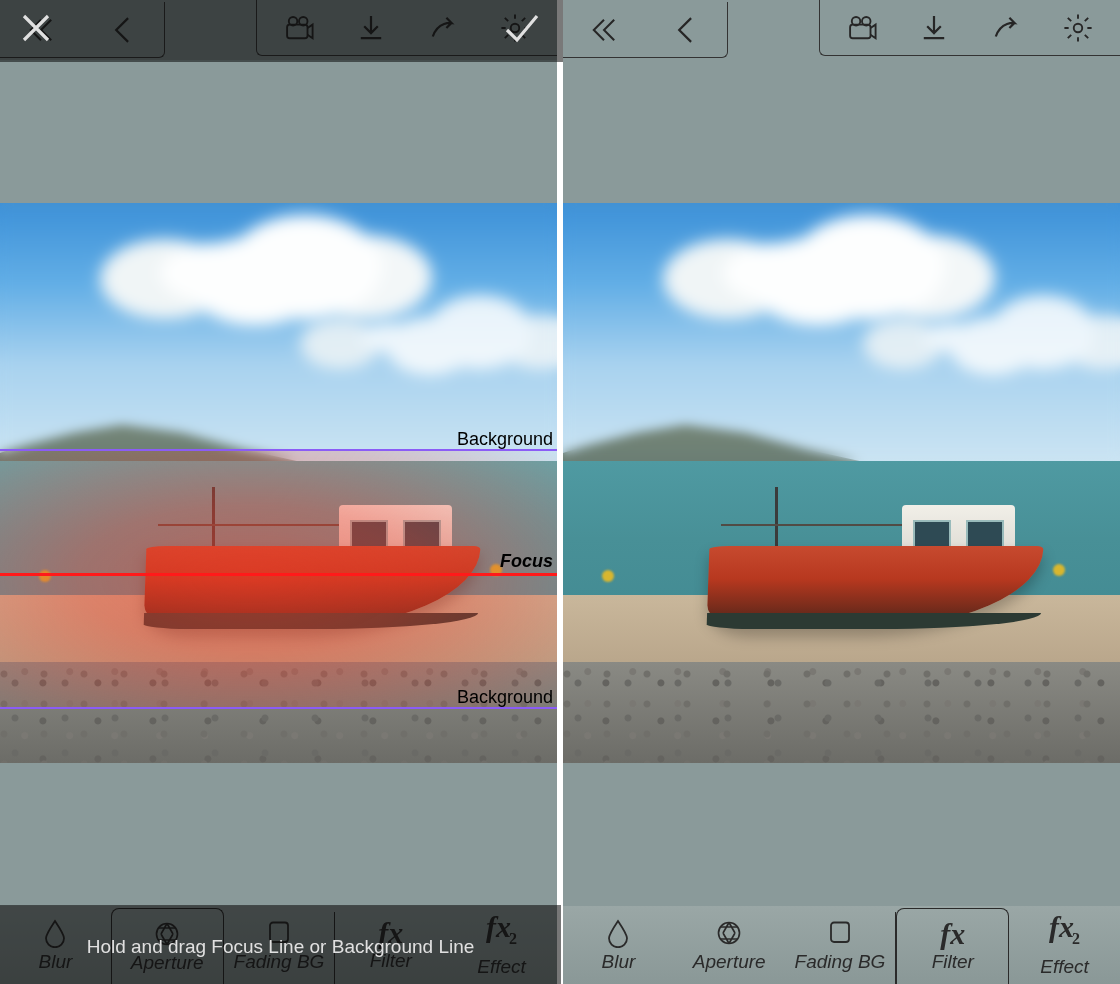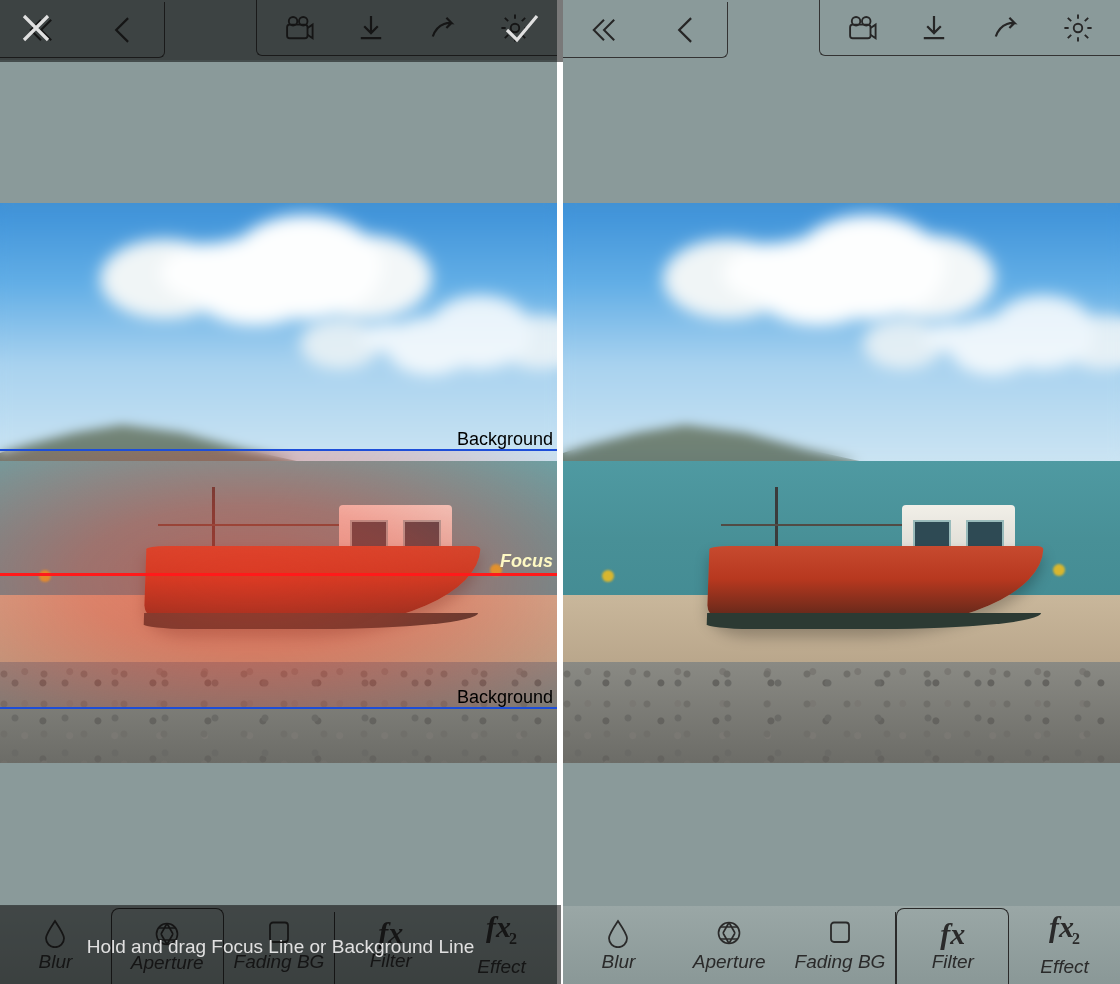--- a/index.html
+++ b/index.html
@@ -161,27 +161,27 @@
   .blur-top {
     position:absolute; left:0; right:0; top:0; height:46%;
     backdrop-filter: blur(4px);
     filter: blur(3px);
     pointer-events:none;
   }
   
   .line {
     position:absolute; left:0; right:0; height:2px;
   }
-  .line.bg { background:#1d4ed8; }
+  .line.bg { background:#8b5cf6; }
   .line.focus { background:#ff1a1a; height:3px; }
   .line-label {
     position:absolute; right:4px; top:-20px;
     font-size:18px; color:#000;
   }
-  .line.focus .line-label { color:#fef9c3; font-style:italic; font-weight:600; top:-22px;}
+  .line.focus .line-label { color:#000000; font-style:italic; font-weight:600; top:-22px;}
   .red-overlay {
     position:absolute; left:0; right:0;
     background: radial-gradient(ellipse at 45% 50%, rgba(246,60,40,.55) 0%, rgba(246,60,40,.42) 40%, rgba(246,60,40,.18) 75%, rgba(246,60,40,0) 100%);
     pointer-events:none;
   }
   
   .bottombar {
     height: 78px;
     background: linear-gradient(to bottom, #9aa7a6 0%, #8a9897 100%);
     display:flex;

